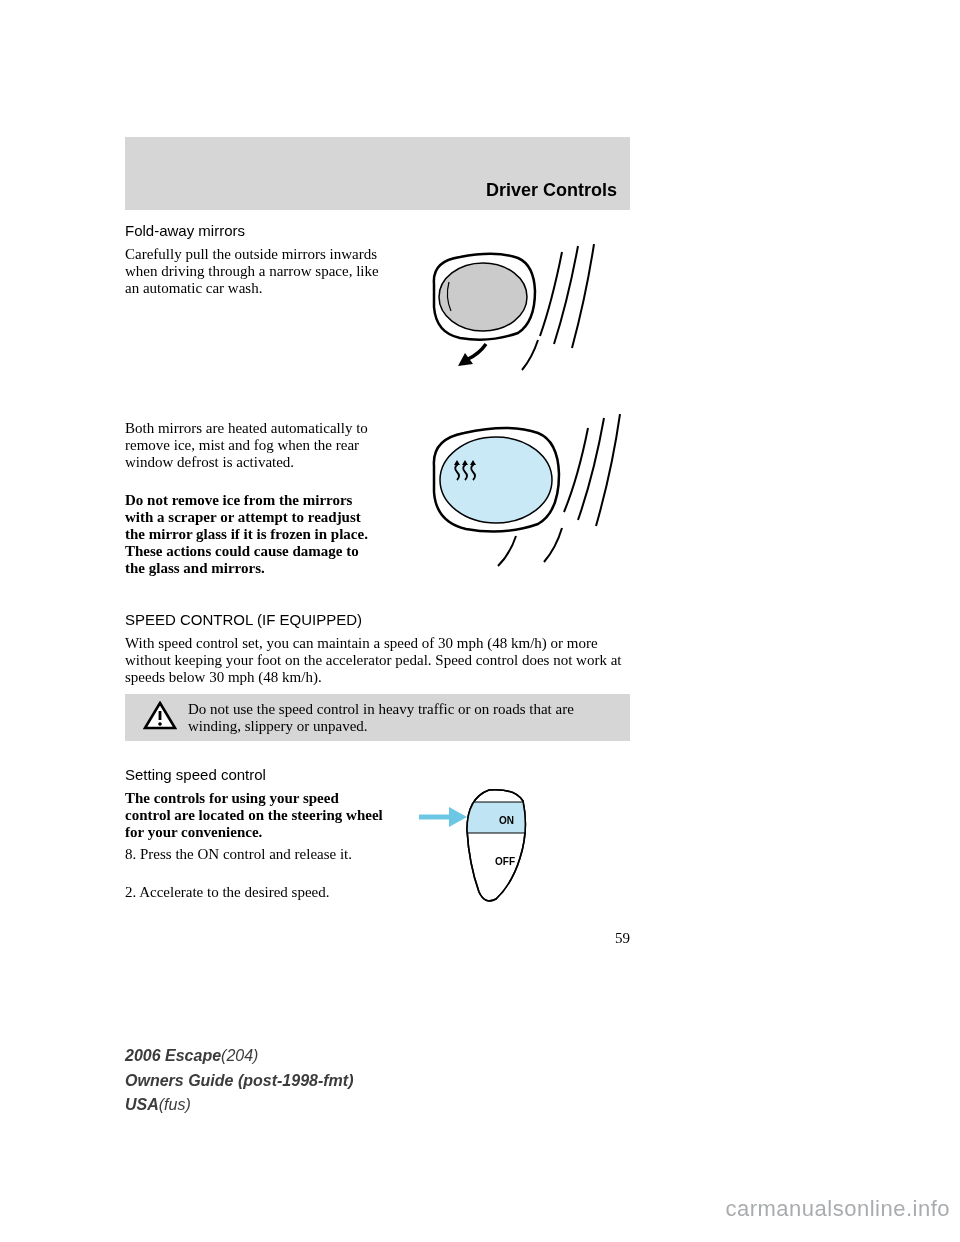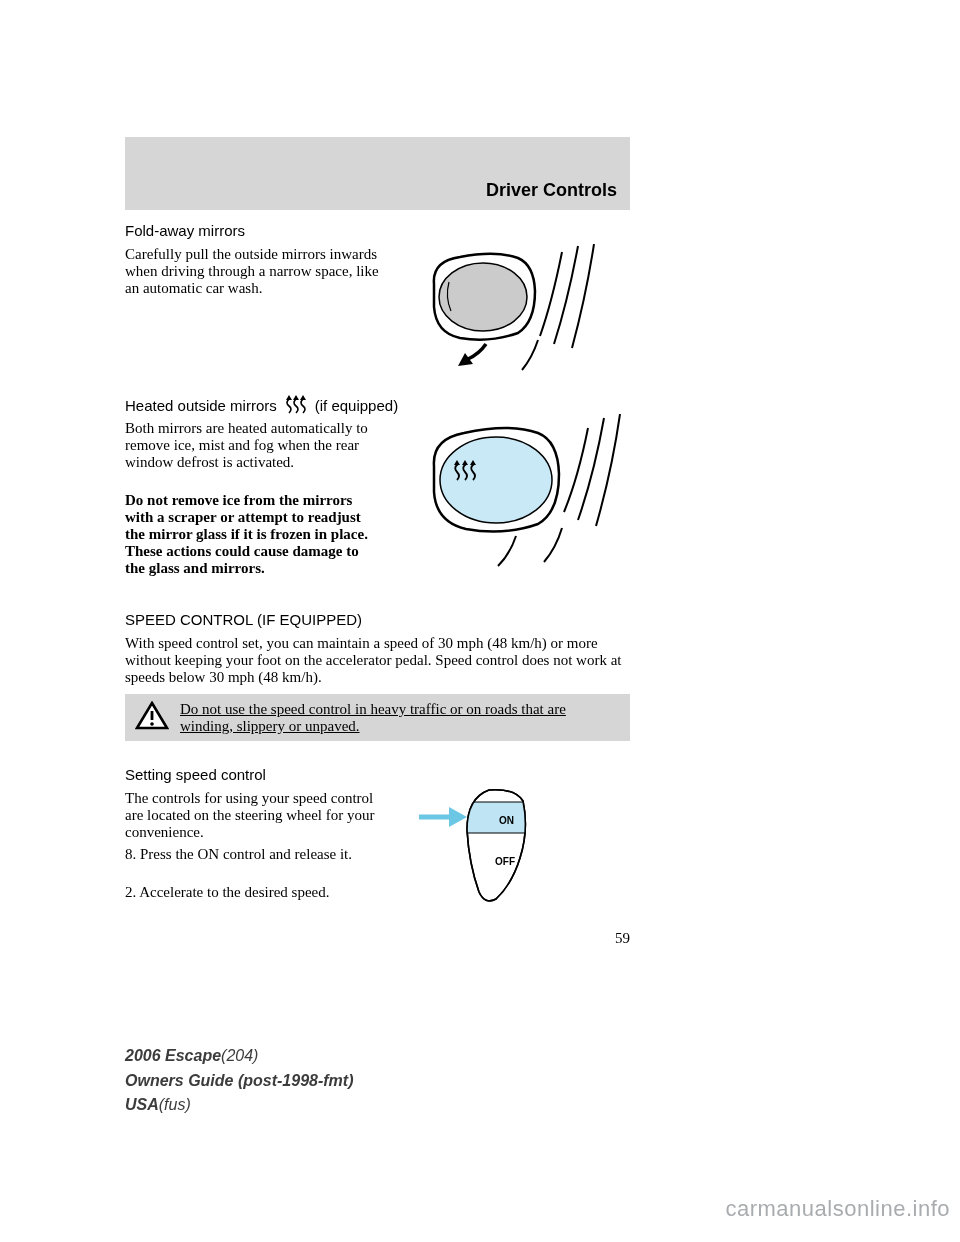--- a/index.html
+++ b/index.html
@@ -23,22 +23,21 @@
   }
   .h-flex { display:flex; align-items:center; gap:7px; }
   p.body {
     position:absolute; left:125px; font-size:15px; line-height:17px;
   }
   p.bold { font-weight:bold; }
   .fig { position:absolute; }
   .warnbox {
     position:absolute; left:125px; top:694px; width:505px; min-height:44px;
     background:#d6d6d6; display:flex; align-items:flex-start;
-    padding:5px 10px 6px 10px;
-    text-decoration:underline;
+    padding:5px 10px 6px 18px;
   }
   .warnbox .wtext { font-size:15px; line-height:17px; width:450px; margin-left:11px; margin-top:2px; }
   .pagenum {
     position:absolute; left:125px; top:930px; width:505px; text-align:right;
     font-size:15px;
   }
   .footer {
     position:absolute; left:125px; top:1044px;
     font-family:"Liberation Sans", sans-serif; font-style:italic; font-size:16px;
     color:#3c3c3c; line-height:24.5px;
@@ -78,36 +77,20 @@
       <path d="M174 0 Q166 52 152 104" fill="none" stroke="#000" stroke-width="2"></path>
       <path d="M118 96 Q112 114 102 126" fill="none" stroke="#000" stroke-width="2"></path>
 
       <g>
         <path d="M66 100 q-7 10 -18 15" fill="none" stroke="#000" stroke-width="3.5"></path>
         <path d="M38 122 l15 -2 l-8 -11 z" fill="#000"></path>
       </g>
     </svg>
   </div>
 
-  <h3 class="h-sans h-flex" style="top:394px;">
-    <span>Heated outside mirrors</span>
-    <svg width="24" height="22" viewBox="0 0 24 22">
-      <g stroke="#000" stroke-width="1.6" fill="none">
-        <path d="M5 19 q4 -4 0 -7 q-4 -3 0 -7"></path>
-        <path d="M12 19 q4 -4 0 -7 q-4 -3 0 -7"></path>
-        <path d="M19 19 q4 -4 0 -7 q-4 -3 0 -7"></path>
-      </g>
-      <g fill="#000">
-        <path d="M2 6 l3 -5 l3 5 z"></path>
-        <path d="M9 6 l3 -5 l3 5 z"></path>
-        <path d="M16 6 l3 -5 l3 5 z"></path>
-      </g>
-    </svg>
-    <span>(if equipped)</span>
-  </h3>
   <p class="body bold" style="top:492px; width:252px;">Do not remove ice from the mirrors with a scraper or attempt to readjust the mirror glass if it is frozen in place. These actions could cause damage to the glass and mirrors.</p>
   <p class="body" style="top:420px; width:258px;">Both mirrors are heated automatically to remove ice, mist and fog when the rear window defrost is activated.</p>
 
   <div class="fig" style="left:418px; top:414px;">
     <svg width="212" height="172" viewBox="0 0 212 172">
 
       <path d="M16 52 Q14 25 46 19 Q92 9 120 19 Q140 27 141 60 Q141 98 120 110 Q86 122 48 115 Q18 108 16 78 Z" fill="#ffffff" stroke="#000" stroke-width="2.5"></path>
 
       <ellipse cx="78" cy="66" rx="56" ry="43" fill="#c9e9f6" stroke="#000" stroke-width="1.5"></ellipse>
 
@@ -140,21 +123,21 @@
   <div class="warnbox">
     <svg width="34" height="30" viewBox="0 0 34 30" style="flex:none; margin-top:2px;">
       <path d="M17 2 L32 27 L2 27 Z" fill="#ffffff" stroke="#000" stroke-width="2.6"></path>
       <rect x="15.6" y="10" width="2.8" height="9" fill="#000"></rect>
       <circle cx="17" cy="23" r="1.8" fill="#000"></circle>
     </svg>
     <div class="wtext">Do not use the speed control in heavy traffic or on roads that are winding, slippery or unpaved.</div>
   </div>
 
   <h3 class="h-sans" style="top:766px;">Setting speed control</h3>
-  <p class="body" style="top:790px; width:262px;">The controls for using your speed control are located on the steering wheel for your convenience.</p>
+  <p class="body" style="top:790px; width:262px;font-weight:bold;">The controls for using your speed control are located on the steering wheel for your convenience.</p>
   <p class="body" style="top:846px; width:255px;">8. Press the ON control and release it.</p>
   <p class="body" style="top:884px; width:300px;">2. Accelerate to the desired speed.</p>
 
   <div class="fig" style="left:415px; top:786px;">
     <svg width="134" height="122" viewBox="0 0 134 122">
       <defs>
         <clipPath id="podclip">
           <path d="M74 4 Q100 2 108 15 Q114 44 105 72 Q97 98 81 113 Q70 119 64 106 Q54 78 52 44 Q52 12 74 4 Z"></path>
         </clipPath>
       </defs>

